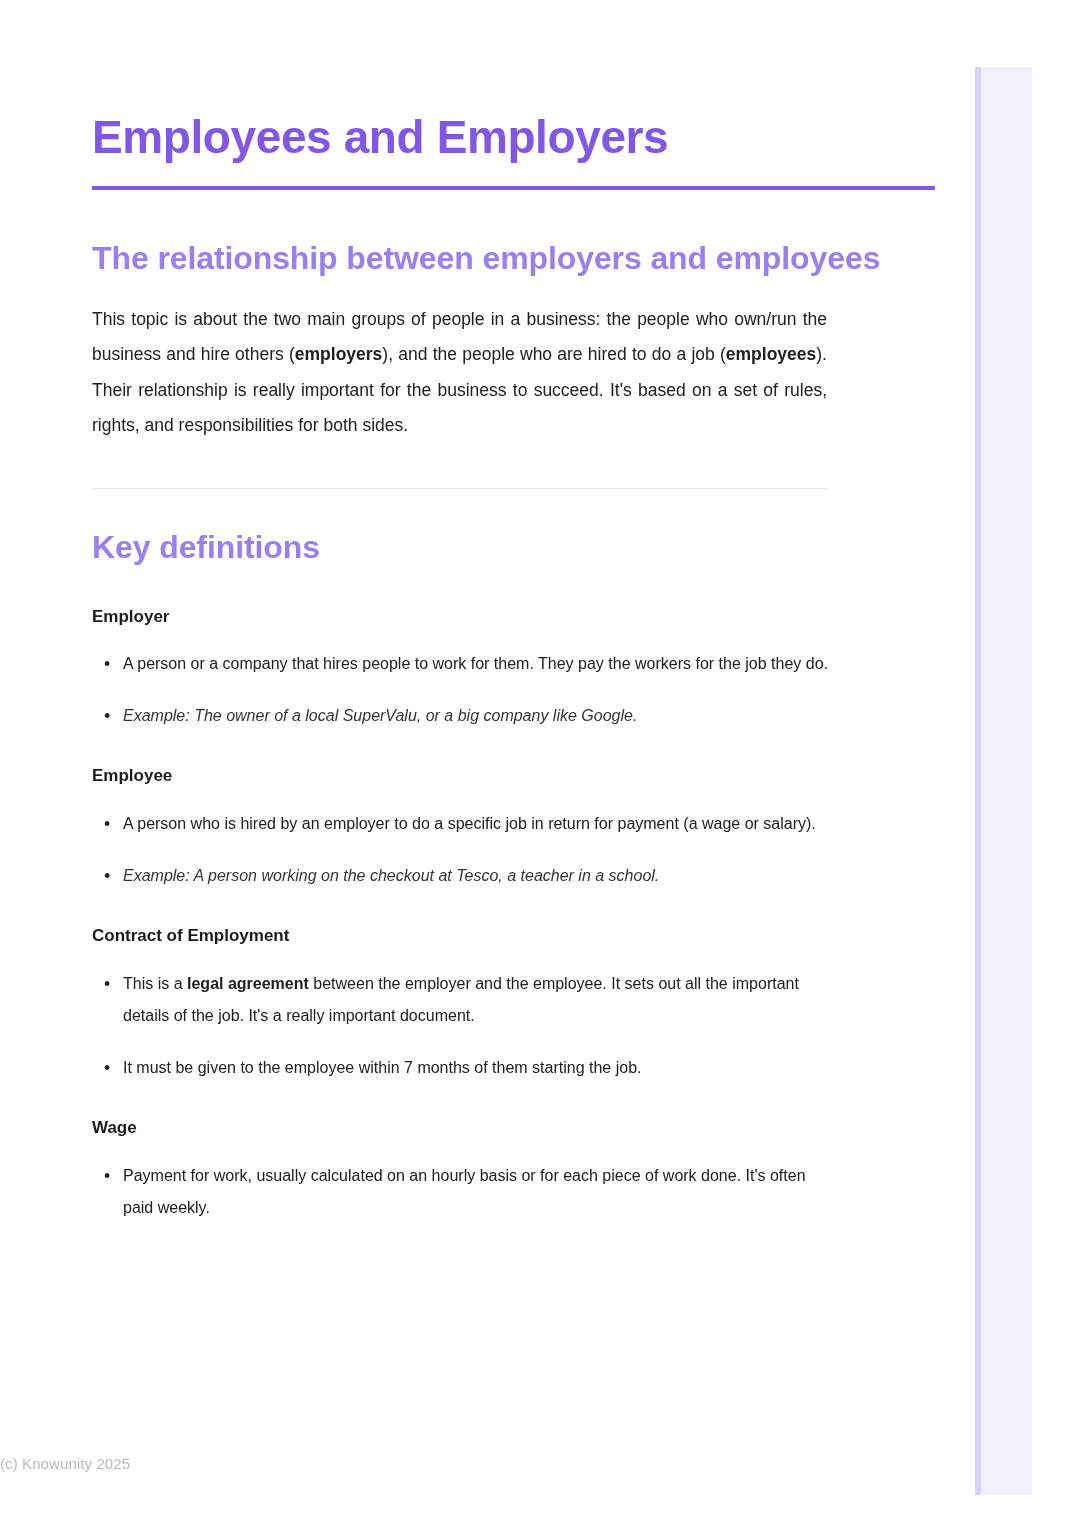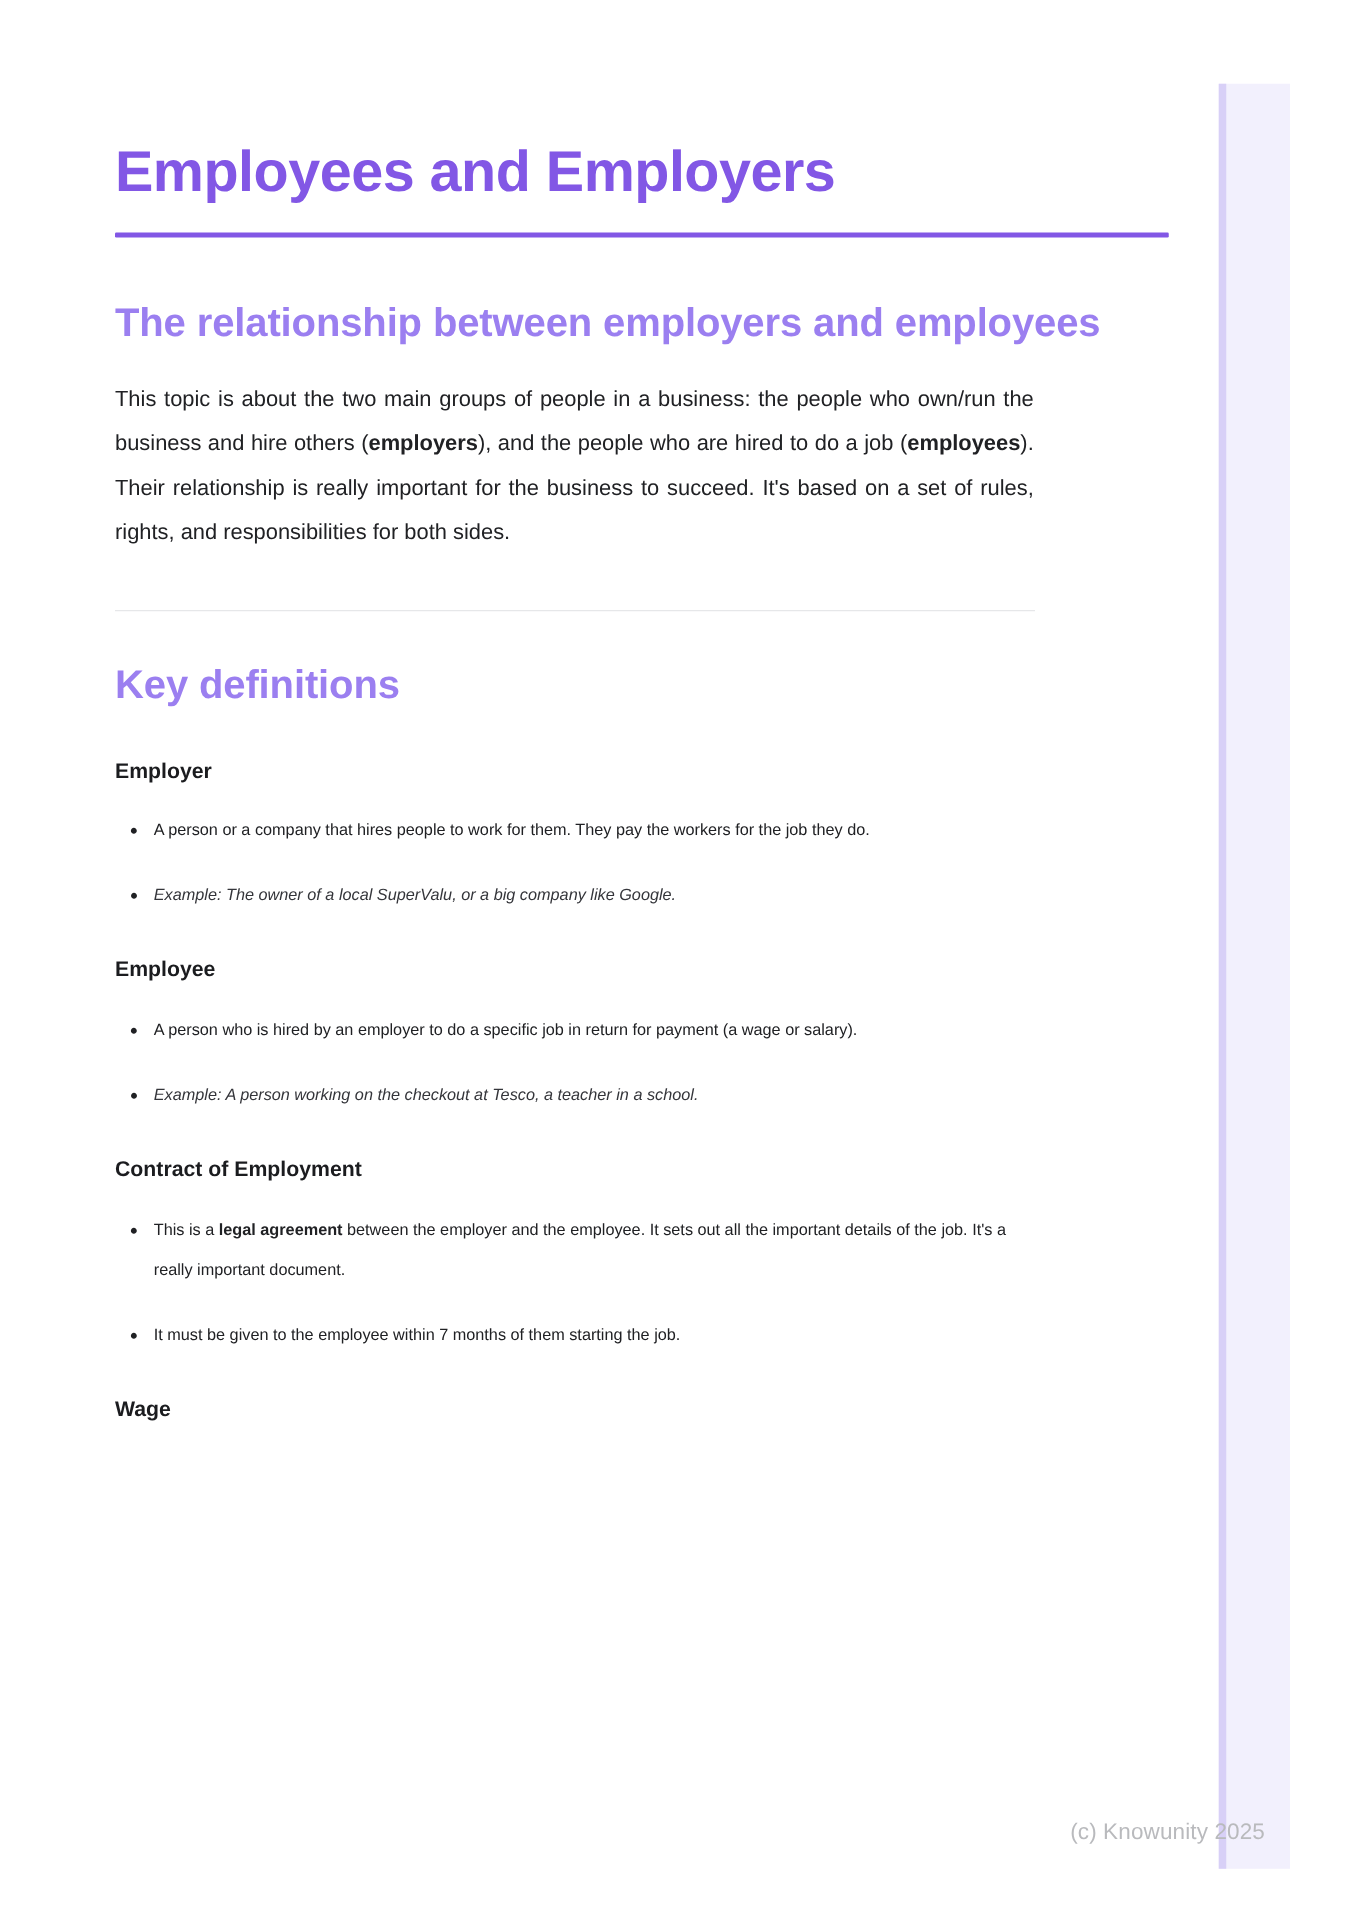--- a/index.html
+++ b/index.html
@@ -106,21 +106,21 @@
   }
 
   ul.def-list {
     margin: 0;
     padding: 0 0 0 31px;
     list-style: none;
   }
   ul.def-list li {
     position: relative;
     padding-top: 20px;
-    font-size: 13px;
+    font-size: 16px;
     line-height: 32px;
     color: #202124;
     max-width: 712px;
   }
   ul.def-list li::before {
     content: "\2022";
     position: absolute;
     left: -19px;
     top: 20px;
     font-size: 17.5px;
@@ -132,22 +132,22 @@
 
   
   .section-heading.tight { padding-top: 38px; }
 
   
   .footer-credit {
     position: absolute;
     top: 1438px;
     left: 0;
     width: 1012px;
-    text-align: right;
-    font-size: 18px;
+    text-align: left;
+    font-size: 15px;
     color: #b9babd;
     letter-spacing: 0.1px;
   }
 </style>
 </head>
 <body>
 
 <div class="page">
 
   <div class="side-band"></div>
@@ -181,20 +181,21 @@
       </ul>
 
       <h3 class="def-term">Contract of Employment</h3>
       <ul class="def-list">
         <li><span>This is a </span><b>legal agreement</b><span> between the employer and the employee. It sets out all the important details of the job. It's a really important document.</span></li>
         <li>It must be given to the employee within 7 months of them starting the job.</li>
       </ul>
 
       <h3 class="def-term">Wage</h3>
       <ul class="def-list">
+        <li>Payment for work, usually calculated on an hourly basis or for each piece of work done. It's often paid weekly.</li>
       </ul>
 
 
     </div>
   </div>
 
   <div class="footer-credit">(c) Knowunity 2025</div>
 
 </div>
 

